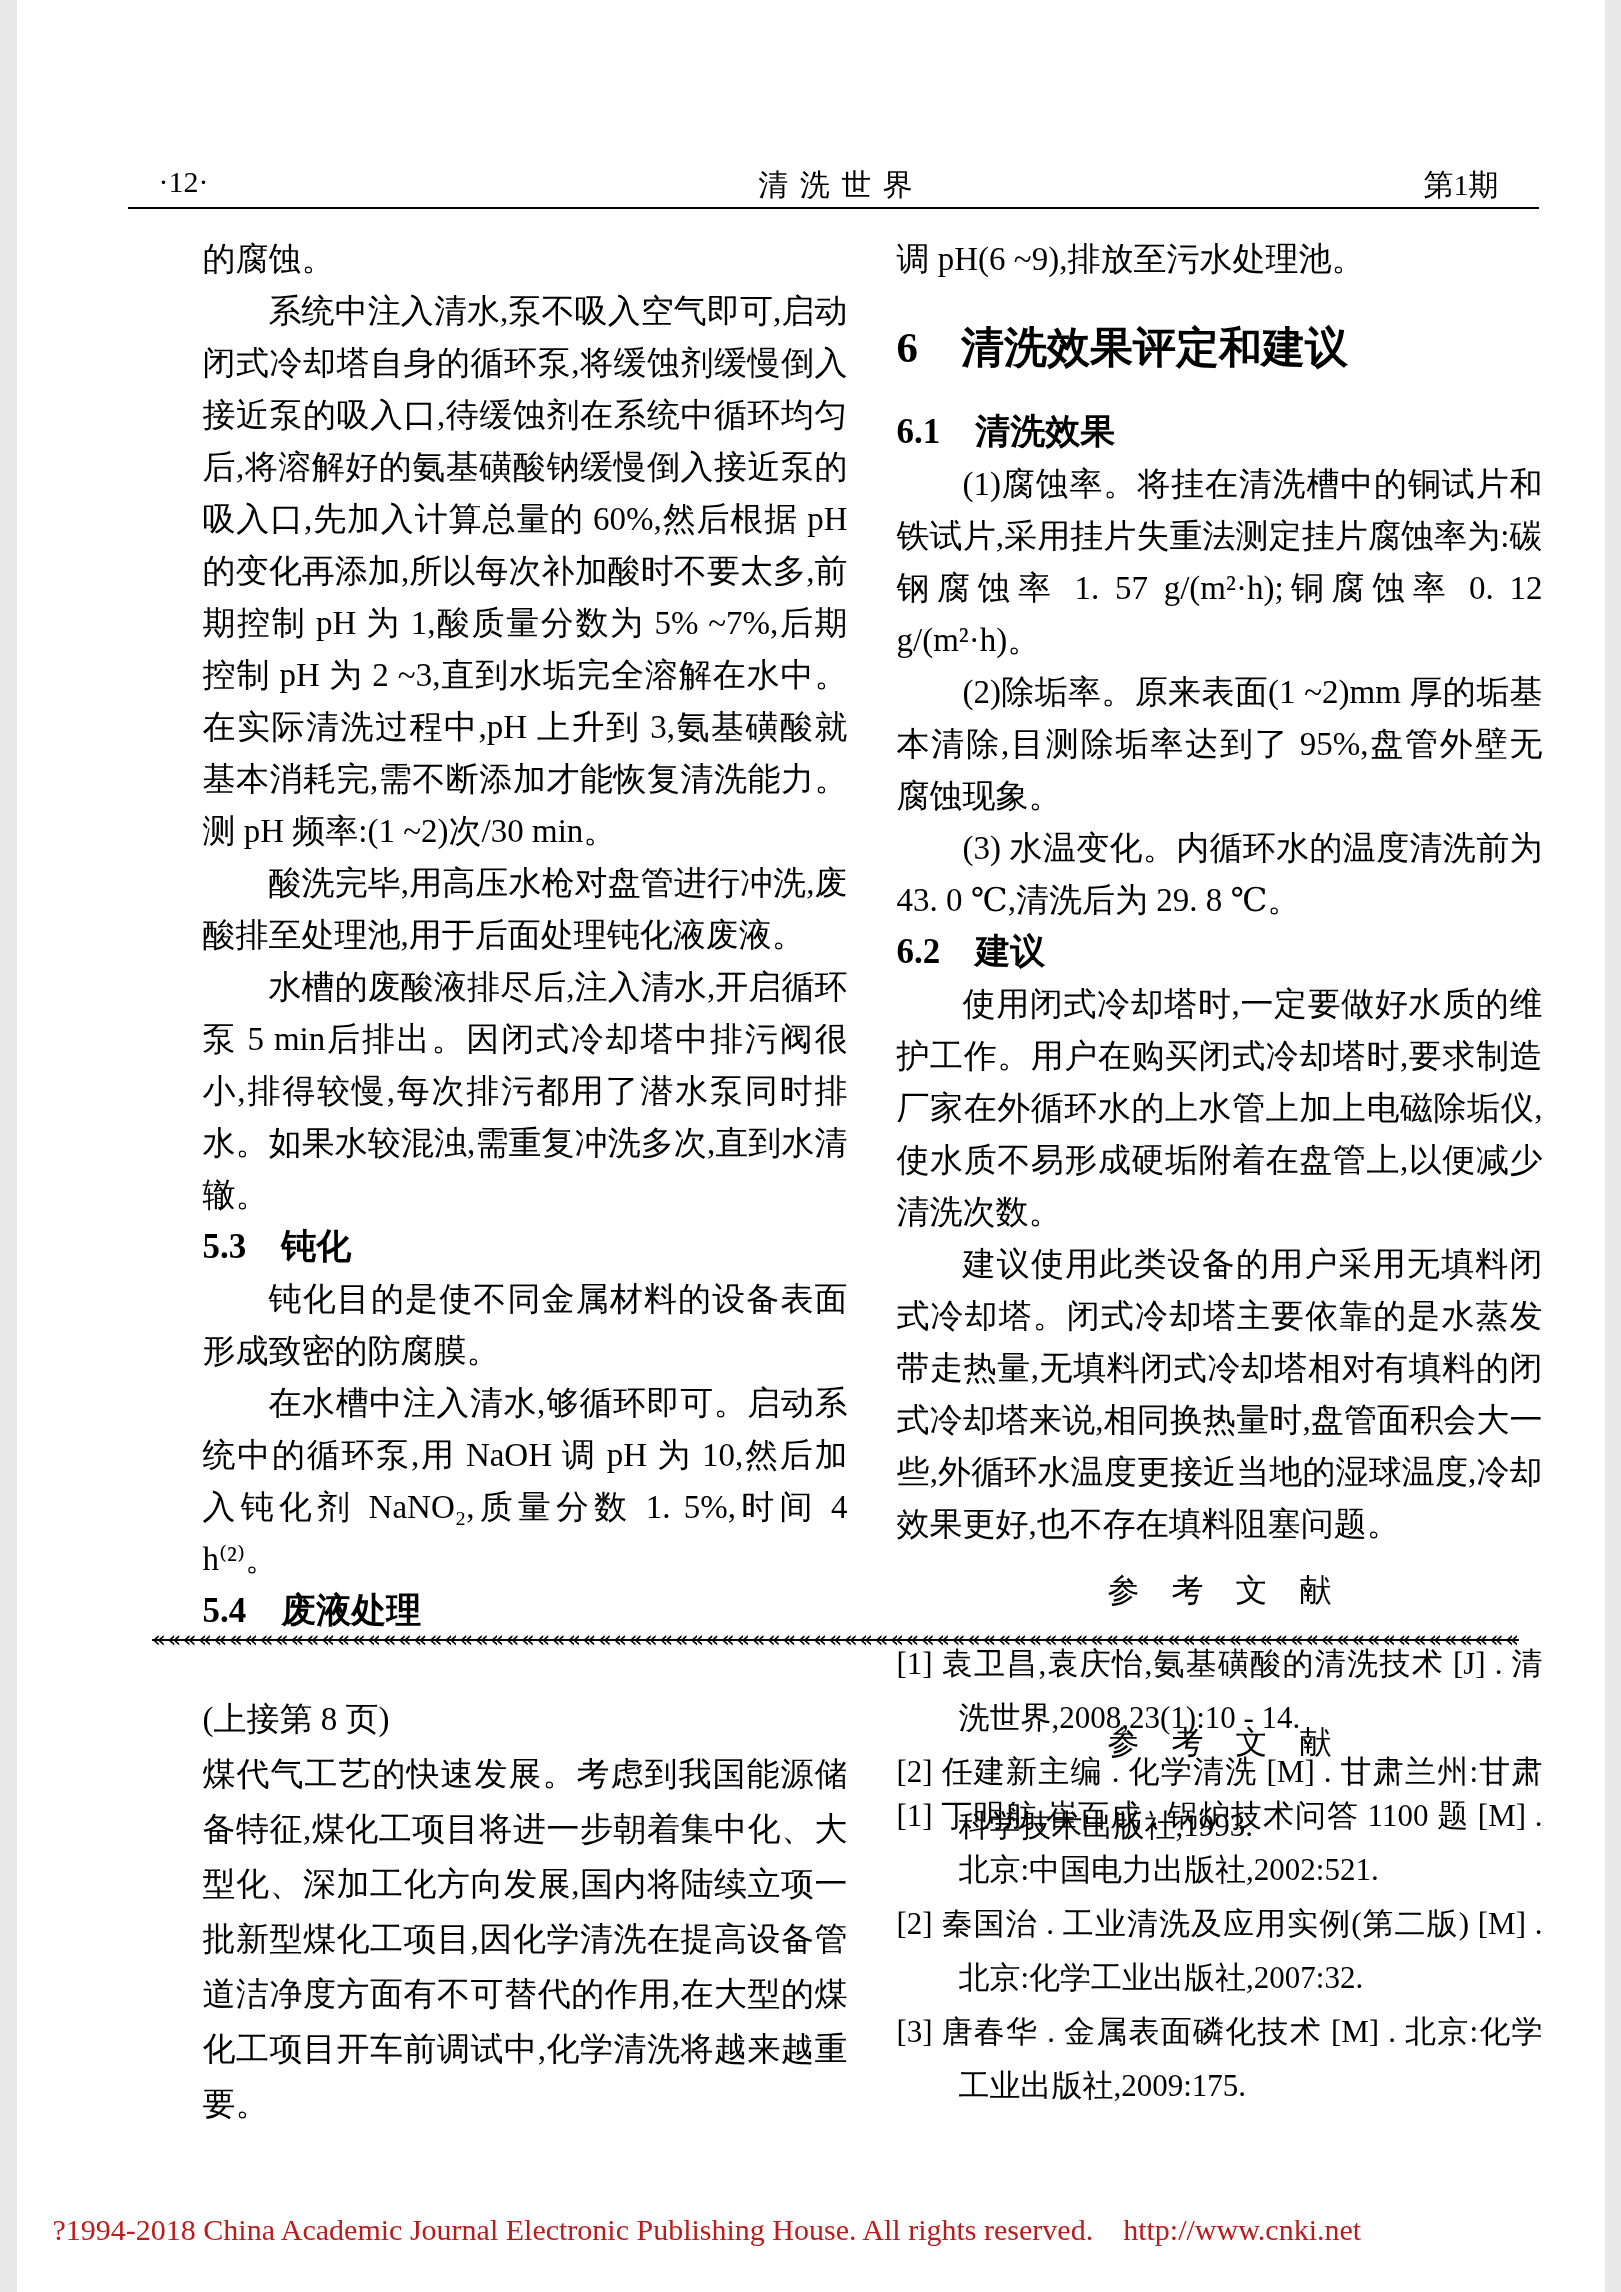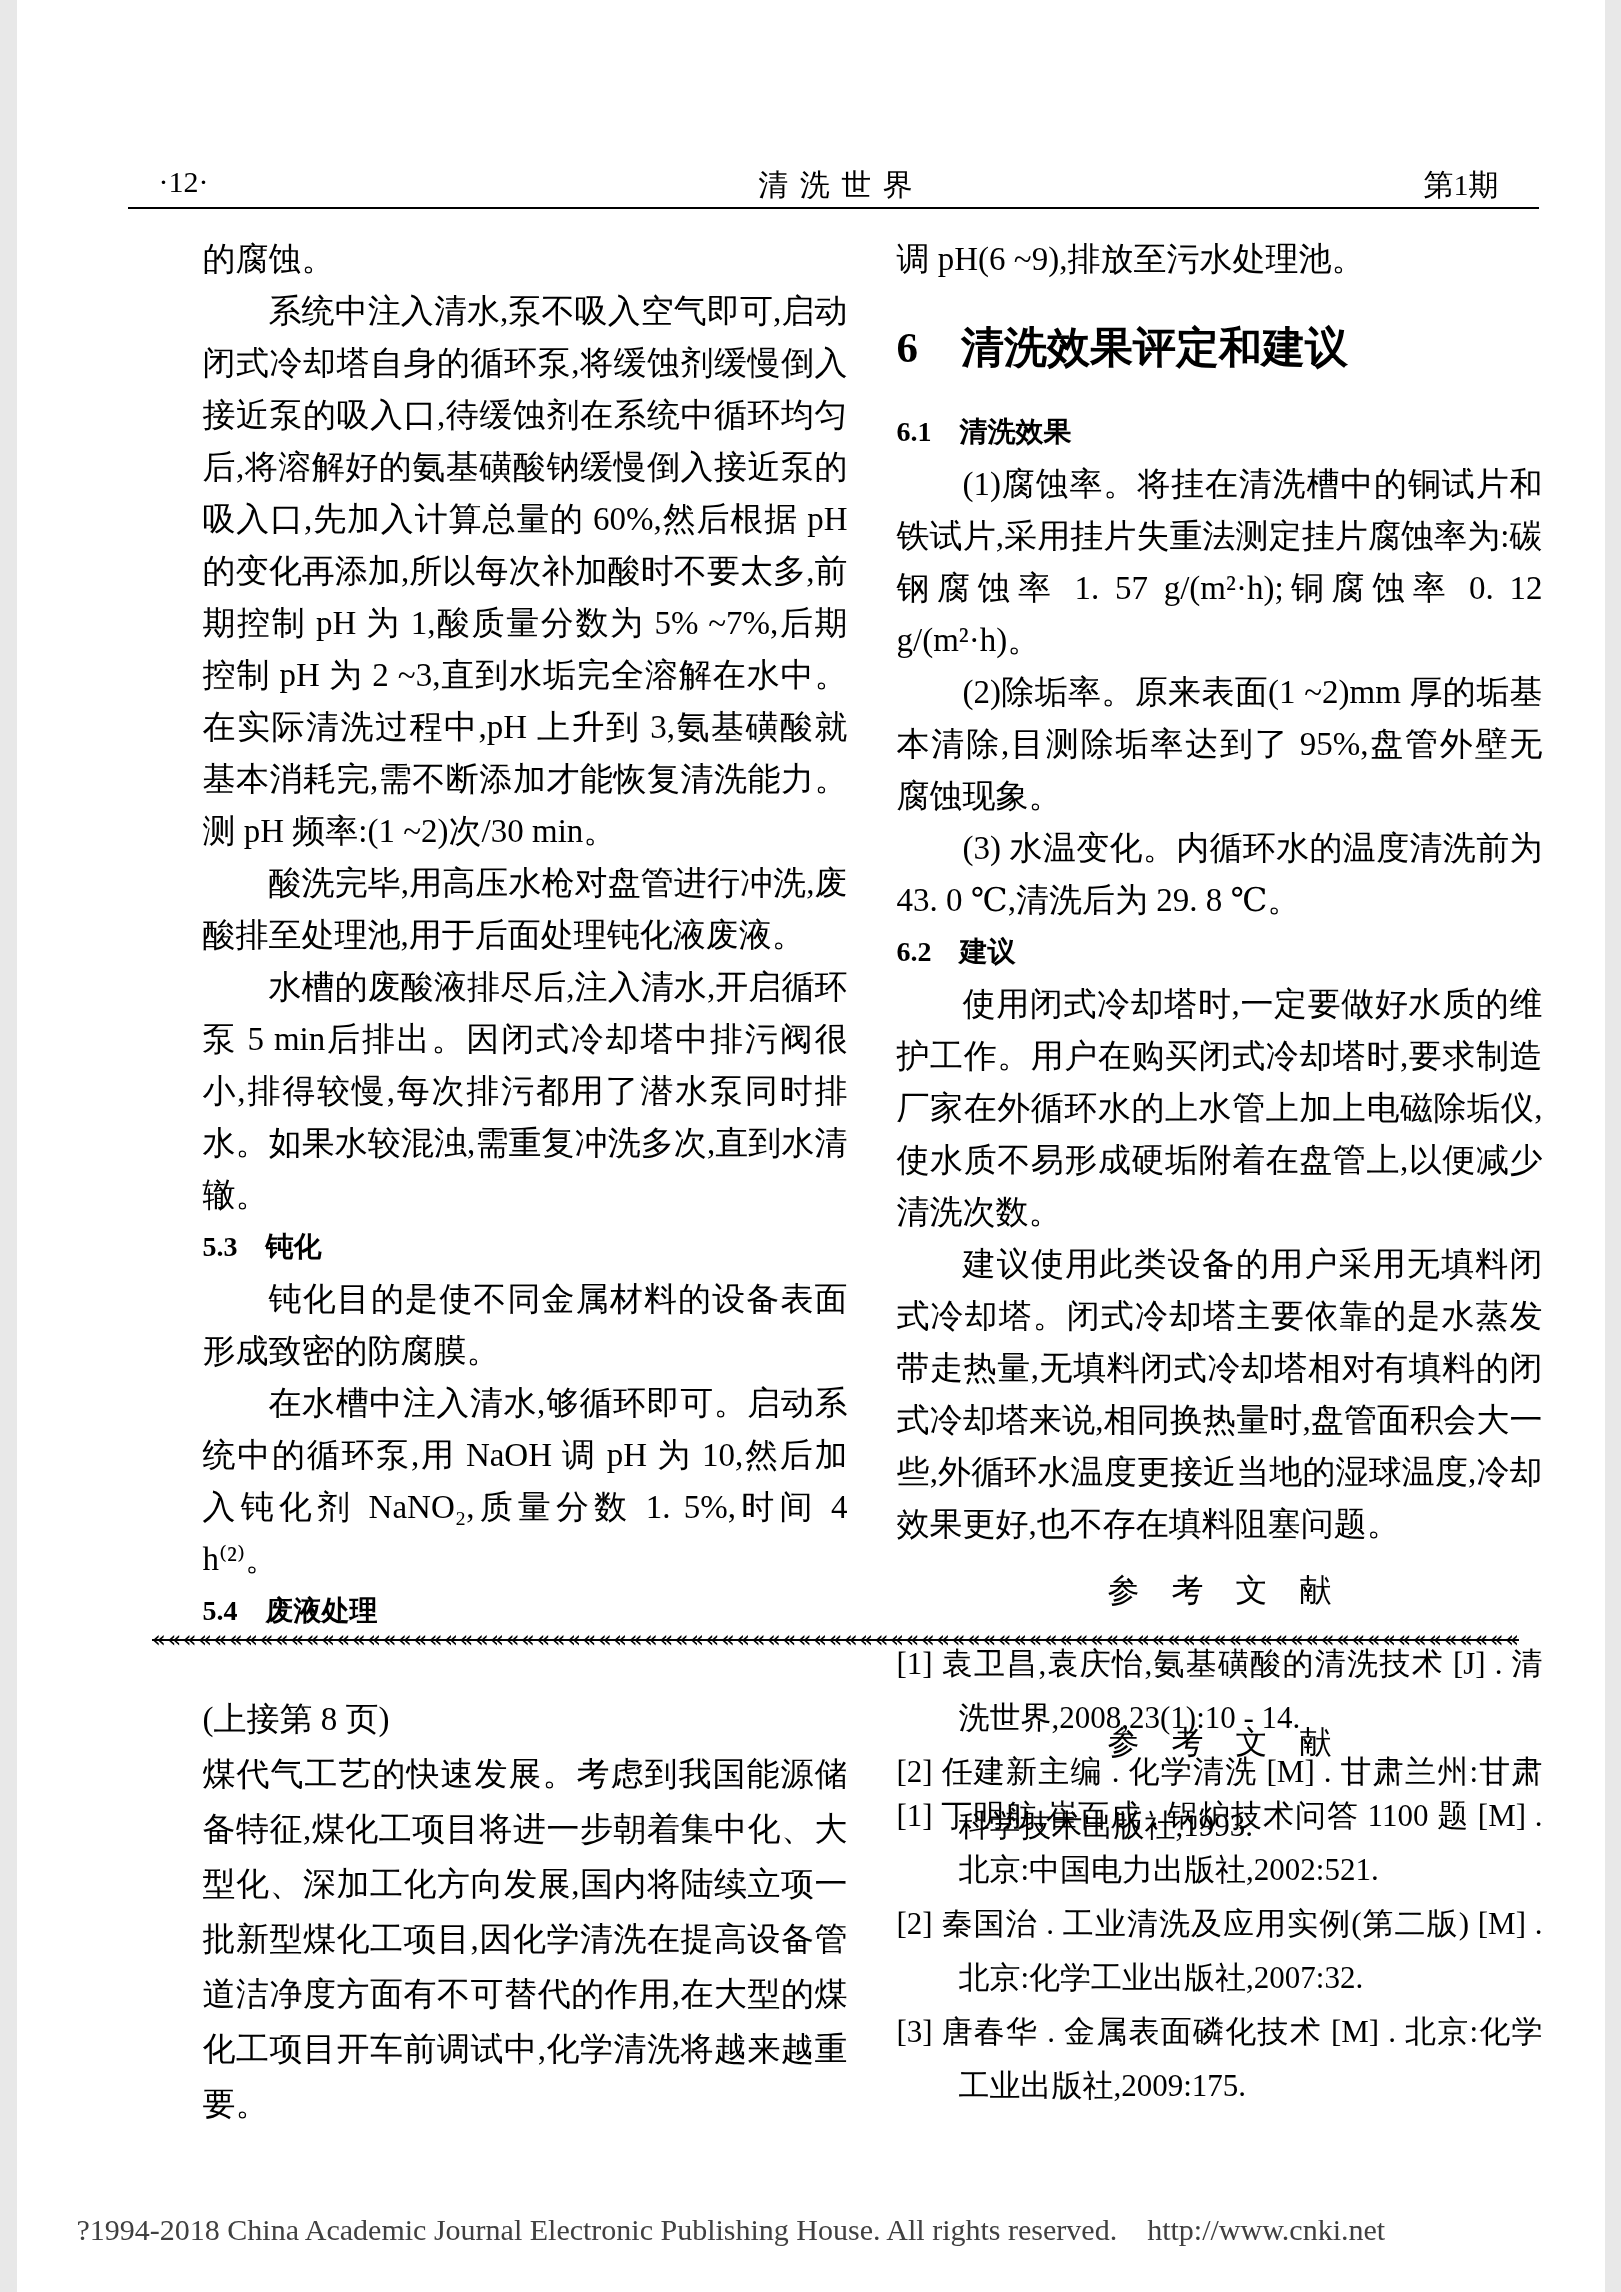--- a/index.html
+++ b/index.html
@@ -36,21 +36,21 @@
     font-size:33px;line-height:52px;
     text-align:justify;
   }
   .col-bl .p{line-height:55px;}
   .indent{text-indent:2em;}
   .h1{
     font-size:43px;font-weight:bold;line-height:51px;
     margin:37px 0 33px 0;
   }
   .h2{
-    font-size:28px;font-weight:bold;line-height:52px;
+    font-size:35px;font-weight:bold;line-height:52px;
     margin:0;
   }
   .refhead{
     font-size:32px;font-weight:normal;text-align:center;
     line-height:52px;margin:13.7px 0 21.6px 0;
   }
   .ref{
     font-size:31px;line-height:54px;
     padding-left:2em;text-indent:-2em;
     text-align:justify;
@@ -63,22 +63,22 @@
   .divider .line{
     position:absolute;left:0;right:0;top:13.7px;border-top:2.5px solid #000;
   }
   .divider .glyphs{
     position:absolute;left:0;top:0;
     font-size:23.5px;line-height:29px;letter-spacing:1px;color:#000;
     font-family:"DejaVu Sans","Liberation Sans",sans-serif;
   }
   
   .footer{
-    position:absolute;left:60px;top:2213px;width:1529px;
-    font-size:30px;color:#404040;white-space:pre-wrap;
+    position:absolute;left:36px;top:2213px;width:1529px;
+    font-size:30px;color:#b91c1c;white-space:pre-wrap;
     font-family:"Liberation Serif","DejaVu Serif",serif;
   }
 </style>
 </head>
 <body>
 
 <div class="page">
 
   <div class="header">
     <span class="pageno">·12·</span>

